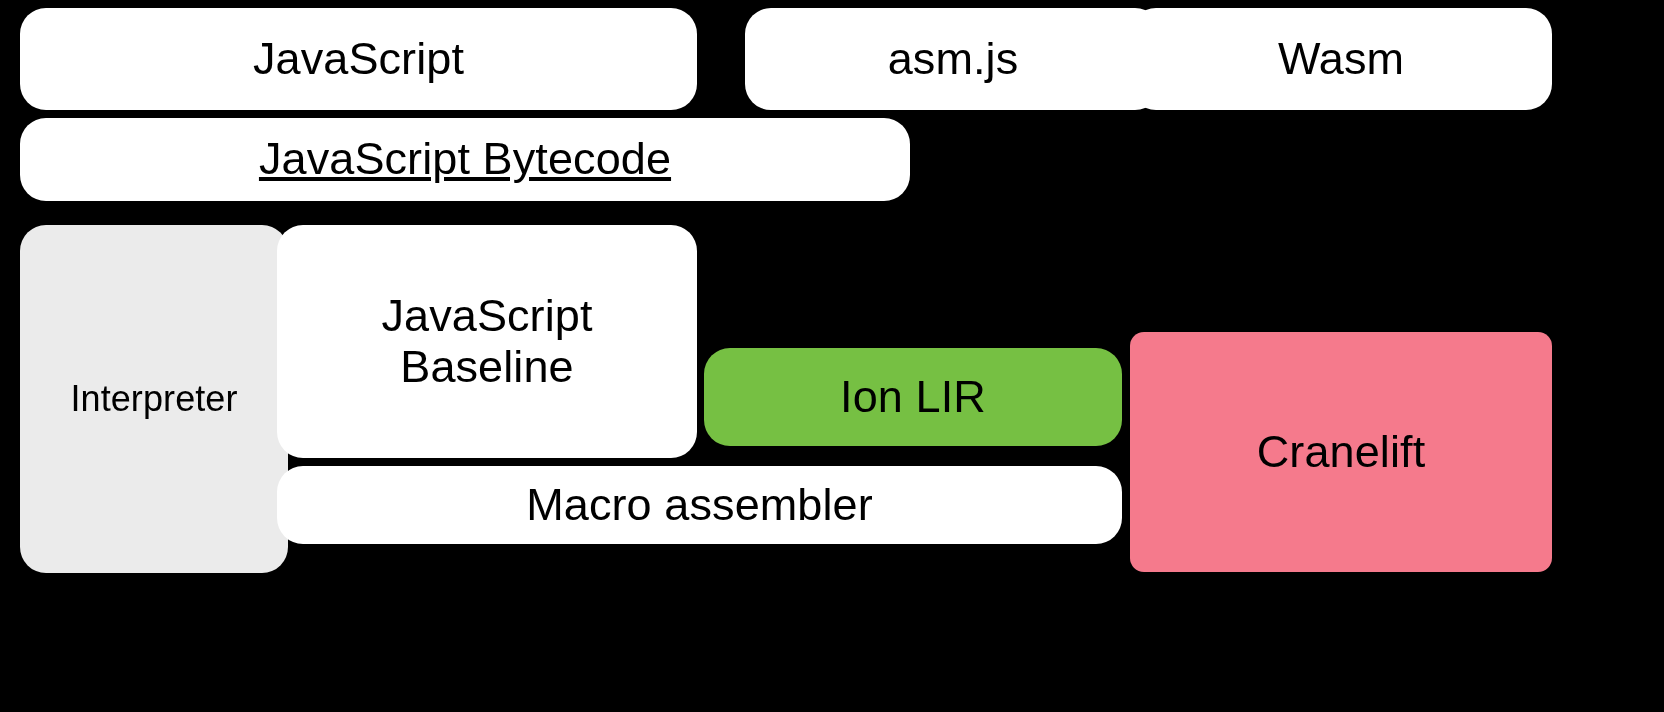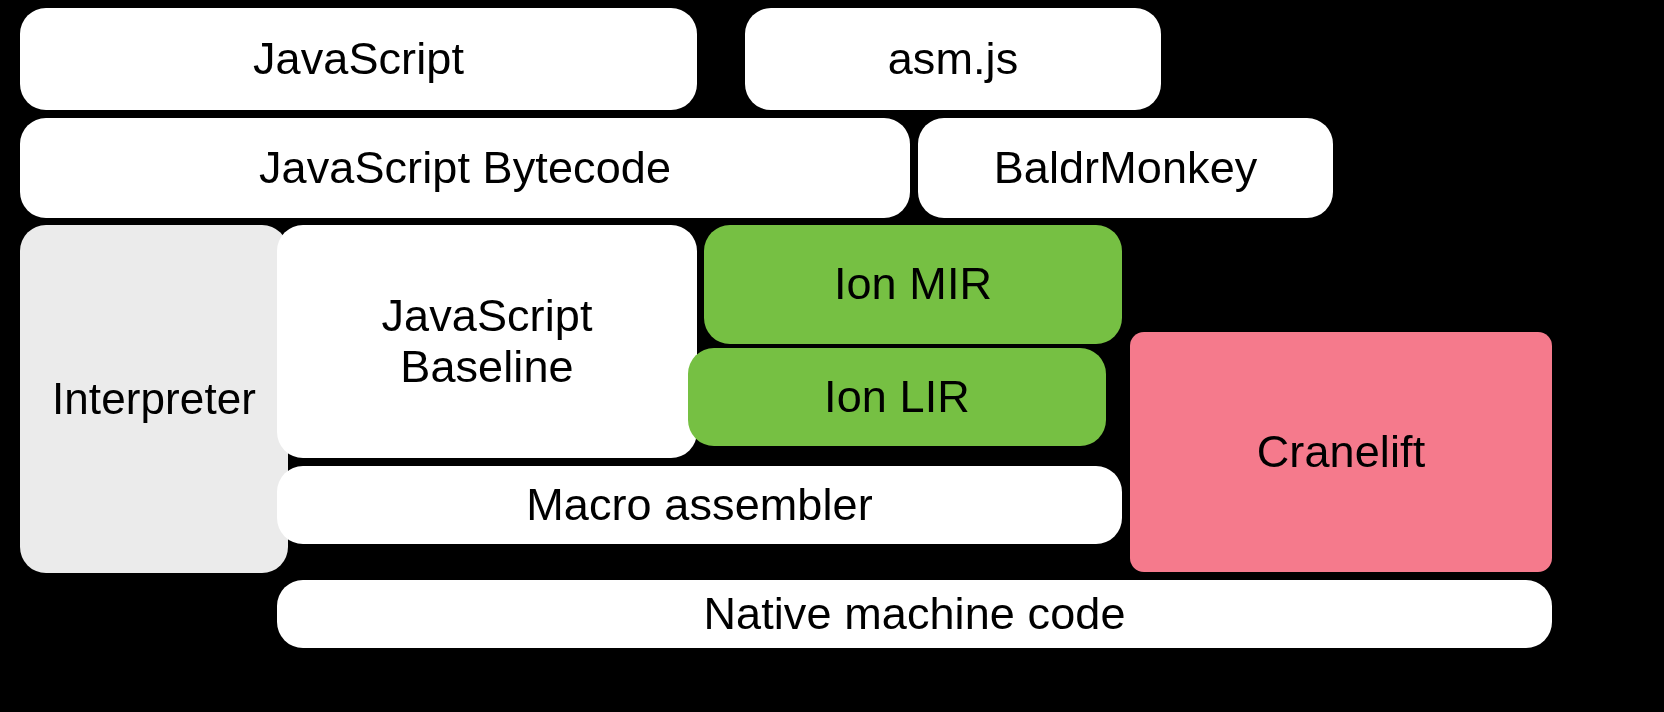--- a/index.html
+++ b/index.html
@@ -43,54 +43,52 @@
   .node.fill-gray    { background: #ebebeb; }
   .node.fill-green   { background: #76c043; }
   .node.fill-pink    { background: #f57a8c; }
 
   
   #n-javascript        { left: 20px;   top: 8px;   width: 677px; height: 102px; }
   #n-asmjs             { left: 706px;  top: 8px;   width: 416px; height: 102px; margin-left: 39px; }
   #n-wasm              { left: 1130px; top: 8px;   width: 422px; height: 102px; }
 
   
-  #n-js-bytecode       { left: 20px;   top: 118px; width: 890px; height: 100px; }
+  #n-js-bytecode       { left: 20px;   top: 118px; width: 890px; height: 83px; text-decoration: underline; }
   #n-baldrmonkey       { left: 918px;  top: 118px; width: 415px; height: 100px; }
 
   
-  #n-interpreter       { left: 20px;   top: 225px; width: 268px; height: 348px; font-size: 44px; }
+  #n-interpreter       { left: 20px;   top: 225px; width: 268px; height: 348px; font-size: 36px; }
   #n-js-baseline       { left: 277px;  top: 225px; width: 420px; height: 233px; }
   #n-ion-mir           { left: 704px;  top: 225px; width: 418px; height: 119px; }
-  #n-ion-lir           { left: 688px;  top: 348px; width: 418px; height: 98px; }
+  #n-ion-lir           { left: 704px;  top: 348px; width: 418px; height: 98px; }
   #n-cranelift         { left: 1130px; top: 332px; width: 422px; height: 240px; border-radius: 14px; }
   #n-macro-assembler   { left: 277px;  top: 466px; width: 845px; height: 78px; }
   #n-native-code       { left: 277px;  top: 580px; width: 1275px; height: 68px; }
 </style>
 </head>
 <body>
 
 <div id="diagram">
 
   <div class="node fill-white" id="n-javascript">JavaScript</div>
 
   <div class="node fill-white" id="n-asmjs">asm.js</div>
 
+  <div class="node fill-white" id="n-wasm">Wasm</div>
 
   <div class="node fill-white" id="n-js-bytecode">JavaScript Bytecode</div>
 
-  <div class="node fill-white" id="n-baldrmonkey">BaldrMonkey</div>
 
   <div class="node fill-gray" id="n-interpreter">Interpreter</div>
 
   <div class="node fill-white" id="n-js-baseline">JavaScript
 Baseline</div>
 
-  <div class="node fill-green" id="n-ion-mir">Ion MIR</div>
 
   <div class="node fill-green" id="n-ion-lir">Ion LIR</div>
 
   <div class="node fill-pink" id="n-cranelift">Cranelift</div>
 
   <div class="node fill-white" id="n-macro-assembler">Macro assembler</div>
 
-  <div class="node fill-white" id="n-native-code">Native machine code</div>
 
 </div>
 
 </body></html>

